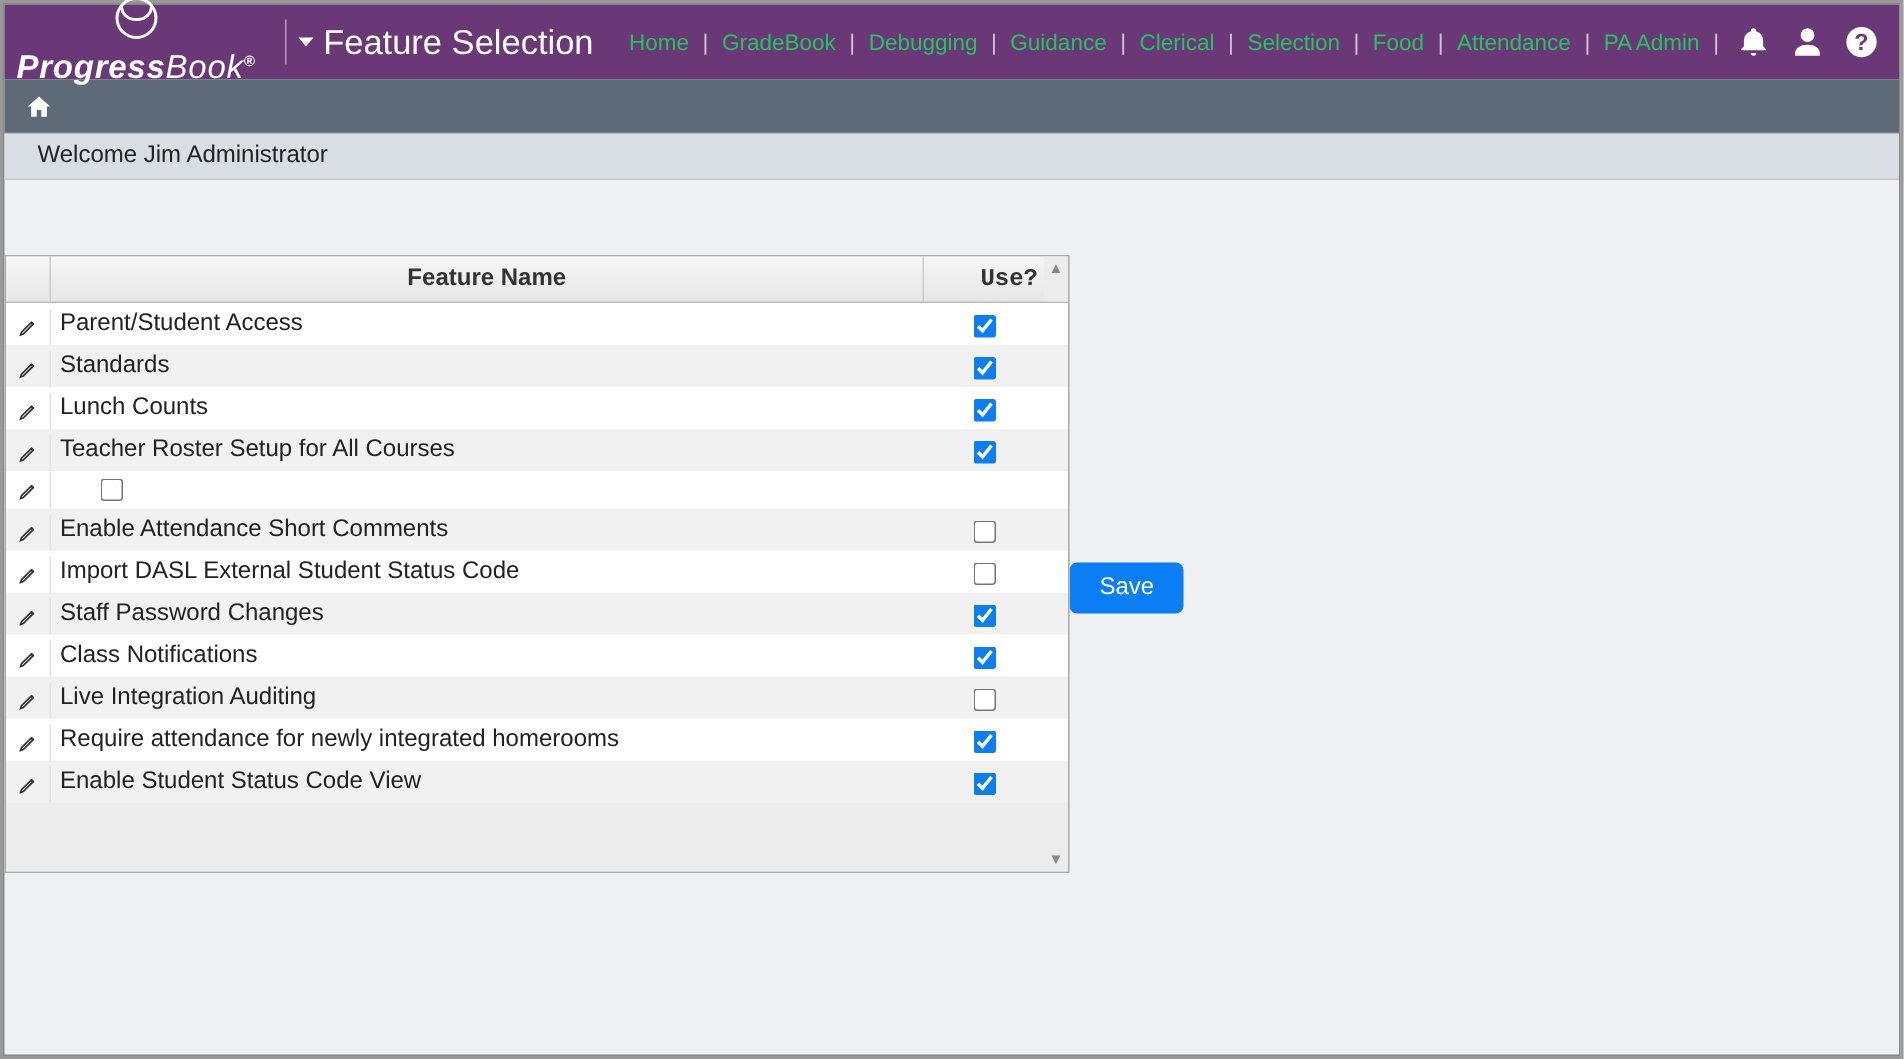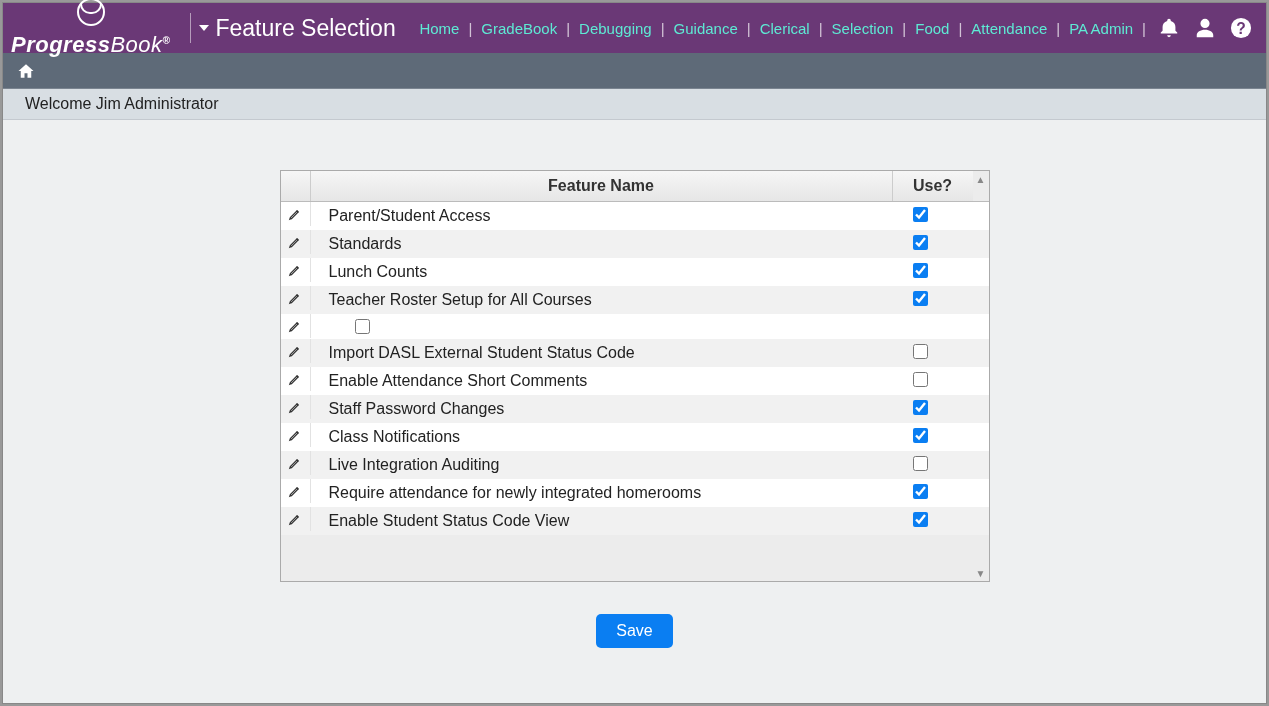--- a/index.html
+++ b/index.html
@@ -73,21 +73,21 @@
     border-top: 6px solid #fff;
     margin-right: 6px;
   }
   .nav-spacer { flex: 1; }
   .nav-links {
     display: flex;
     align-items: center;
     font-size: 15px;
   }
   .nav-links a {
-    color: #5eead4;
+    color: #22c55e;
     text-decoration: none;
     padding: 0 9px;
     cursor: pointer;
   }
   .nav-sep {
     color: rgba(255,255,255,0.7);
   }
   .nav-icons {
     display: flex;
     align-items: center;
@@ -118,50 +118,48 @@
     background: #d8dee3;
     padding: 6px 22px;
     font-size: 16px;
     color: #222;
     border-bottom: 1px solid #c4c9cf;
   }
   
   .content {
     padding: 50px 0 20px 0;
     display: flex;
-    flex-direction: column;
     align-items: center;
   }
   .grid-wrap {
     width: 710px;
     border: 1px solid #aaa;
     background: #ececec;
     position: relative;
   }
   .grid-header {
     display: flex;
     background: linear-gradient(#f6f6f6, #e6e6e6);
     border-bottom: 1px solid #bbb;
     font-weight: bold;
     color: #333;
     font-size: 16px;
   }
   .col-edit { width: 30px; border-right: 1px solid #ccc; }
   .col-name { flex: 1; border-right: 1px solid #ccc; text-align: center; padding: 6px 4px; }
-  .col-use  { width: 80px; text-align: center; padding: 6px 4px; }
+  .col-use  { width: 80px; text-align: right; padding: 6px 4px; font-family: Liberation Mono, monospace; }
   .col-scroll { width: 16px; background: #ececec; position: relative; }
   .grid-body {
     background: #fff;
   }
   .grid-row {
     display: flex;
-    align-items: flex-start;
+    align-items: flex-end;
     font-size: 16px;
     color: #222;
-    gap: 12px;
   }
   .grid-row:nth-child(even) { background: #f1f1f1; }
   .grid-row .cell-edit {
     width: 30px;
     display: flex; align-items: center; justify-content: center;
     padding: 5px 0;
     border-right: 1px solid #e2e2e2;
   }
   .grid-row .cell-name {
     flex: 1;
@@ -343,34 +341,34 @@
             </div>
             <div class="cell-scroll"></div>
           </div>
           <div class="grid-row">
             <div class="cell-edit">
               <svg class="edit-icon" viewBox="0 0 24 24" fill="none" stroke="#333" stroke-width="2">
                 <path d="M3 21l3-1 11-11-2-2L4 18l-1 3z"></path>
                 <path d="M15 6l3 3"></path>
               </svg>
             </div>
+            <div class="cell-name">Enable Attendance Short Comments</div>
+            <div class="cell-use">
+              <input type="checkbox" style="">
+            </div>
+            <div class="cell-scroll"></div>
+          </div>
+          <div class="grid-row">
+            <div class="cell-edit">
+              <svg class="edit-icon" viewBox="0 0 24 24" fill="none" stroke="#333" stroke-width="2">
+                <path d="M3 21l3-1 11-11-2-2L4 18l-1 3z"></path>
+                <path d="M15 6l3 3"></path>
+              </svg>
+            </div>
             <div class="cell-name">Import DASL External Student Status Code</div>
-            <div class="cell-use">
-              <input type="checkbox" style="">
-            </div>
-            <div class="cell-scroll"></div>
-          </div>
-          <div class="grid-row">
-            <div class="cell-edit">
-              <svg class="edit-icon" viewBox="0 0 24 24" fill="none" stroke="#333" stroke-width="2">
-                <path d="M3 21l3-1 11-11-2-2L4 18l-1 3z"></path>
-                <path d="M15 6l3 3"></path>
-              </svg>
-            </div>
-            <div class="cell-name">Enable Attendance Short Comments</div>
             <div class="cell-use">
               <input type="checkbox" style="">
             </div>
             <div class="cell-scroll"></div>
           </div>
           <div class="grid-row">
             <div class="cell-edit">
               <svg class="edit-icon" viewBox="0 0 24 24" fill="none" stroke="#333" stroke-width="2">
                 <path d="M3 21l3-1 11-11-2-2L4 18l-1 3z"></path>
                 <path d="M15 6l3 3"></path>

